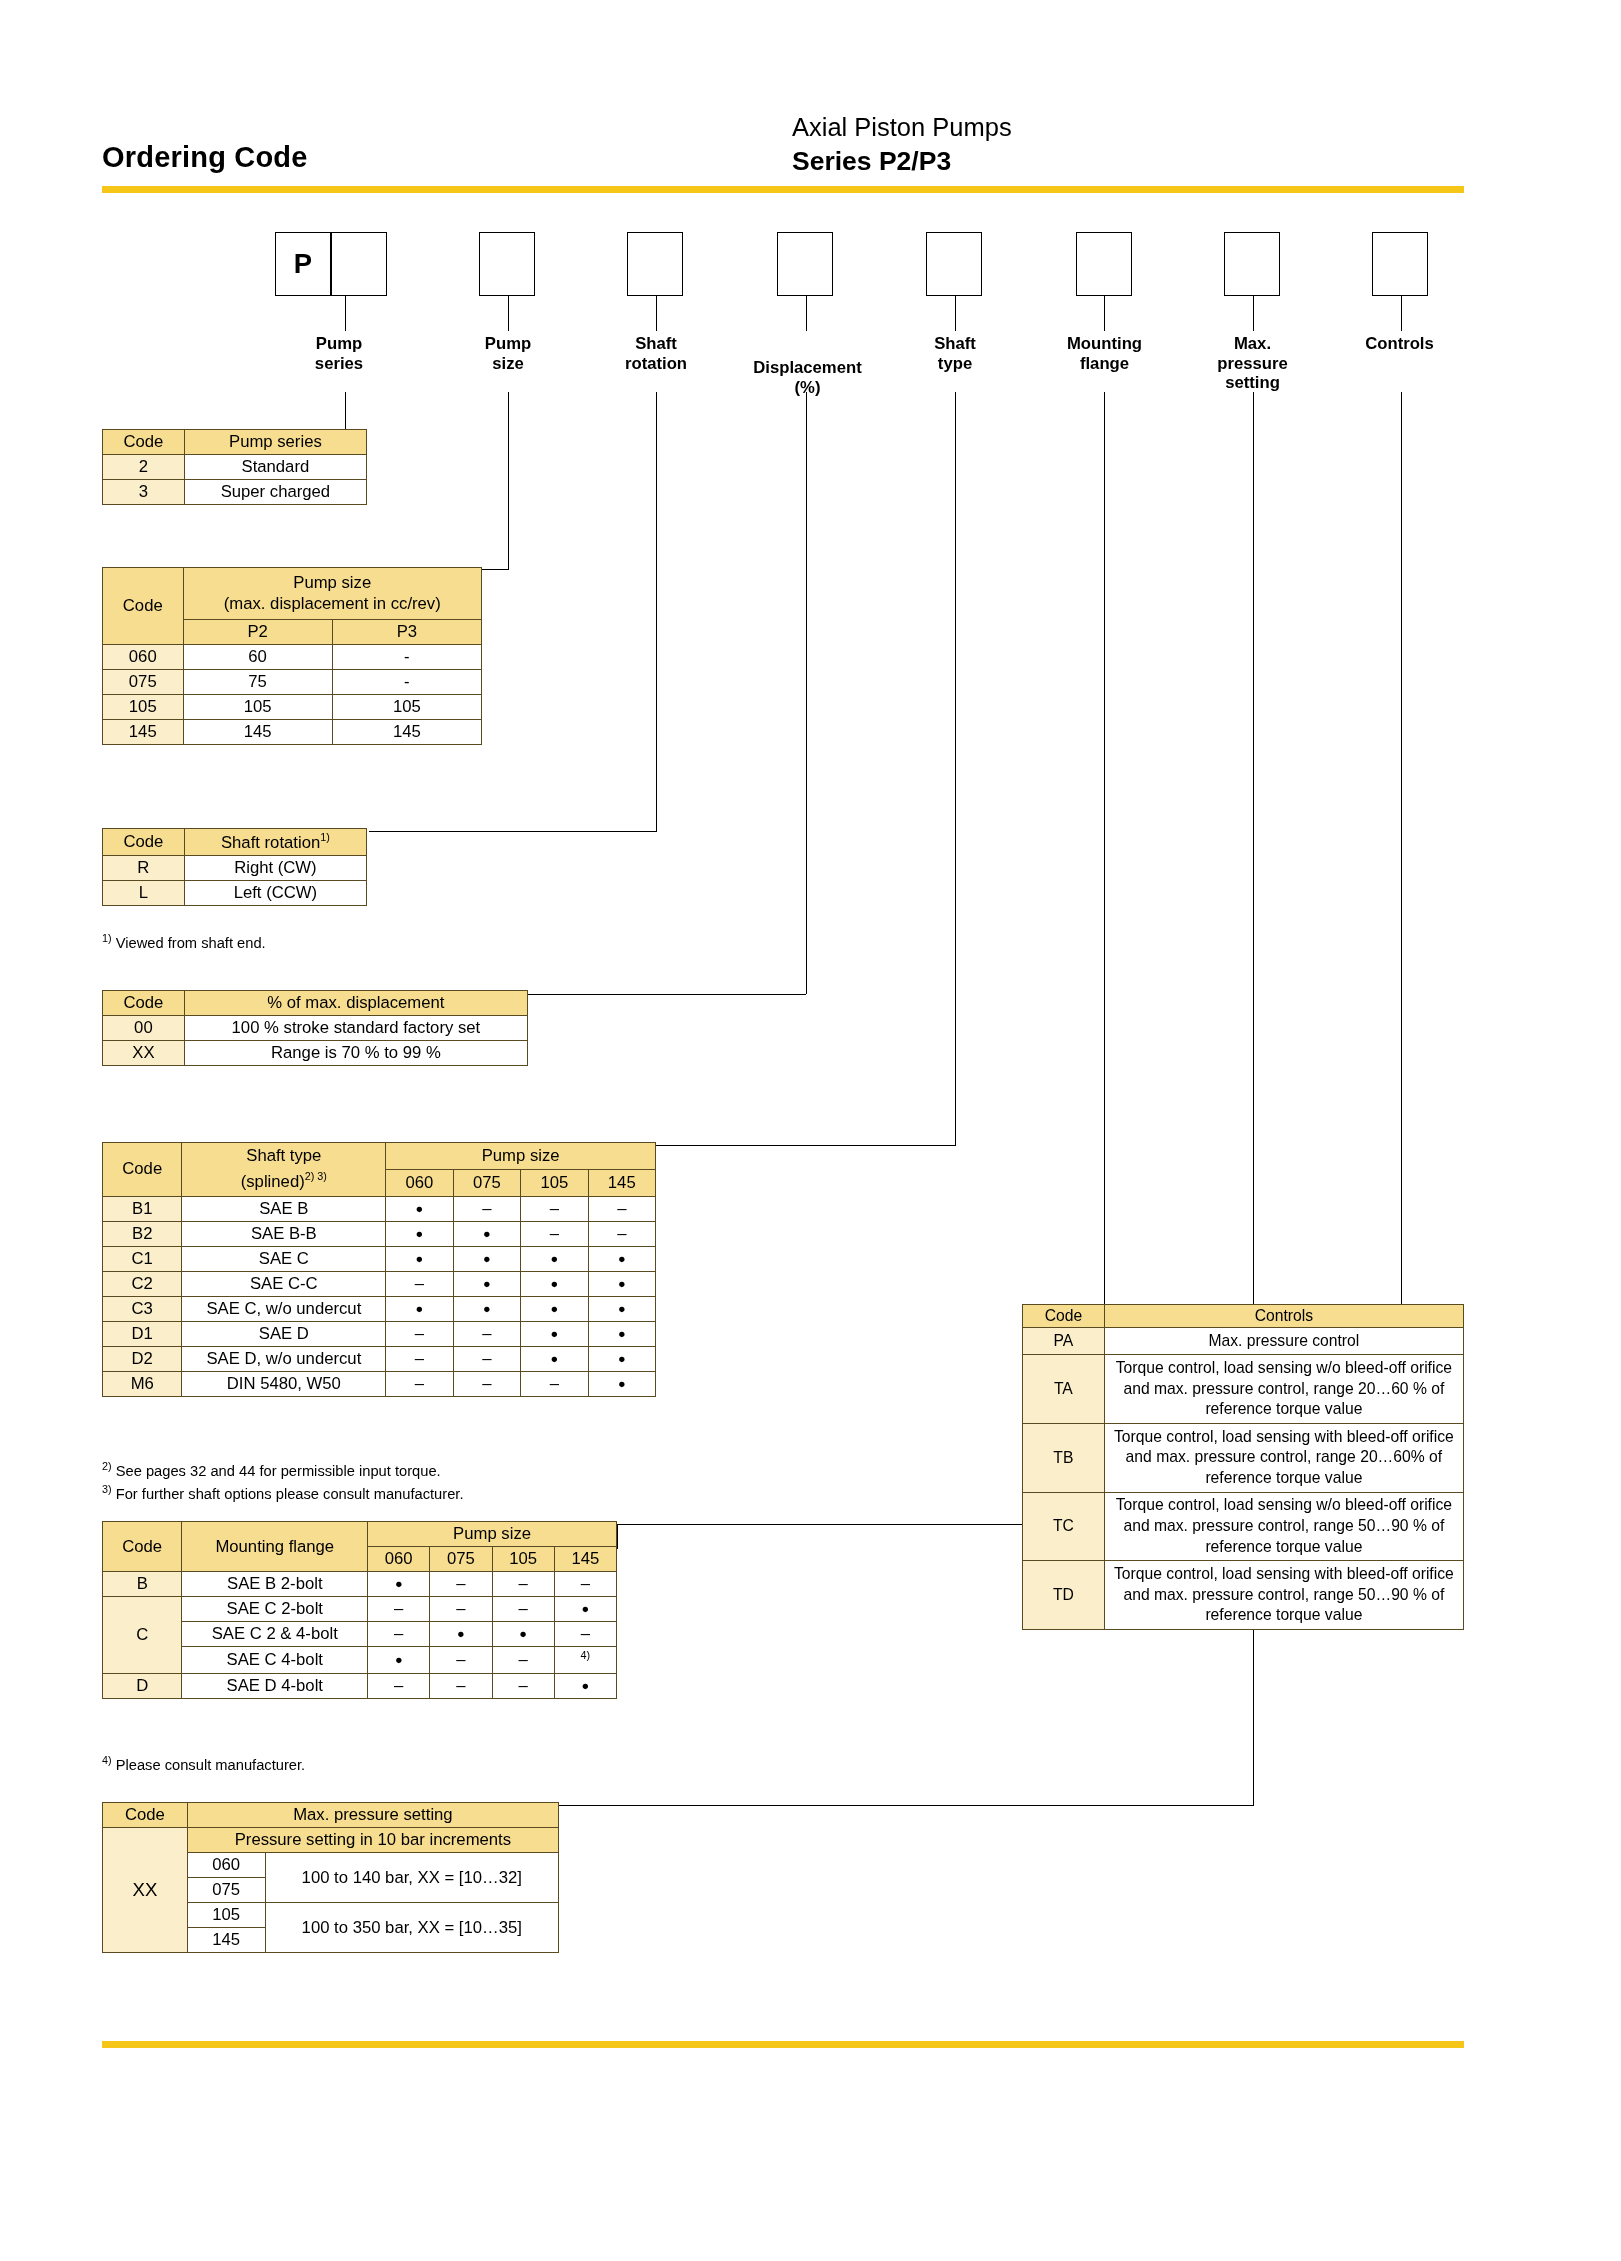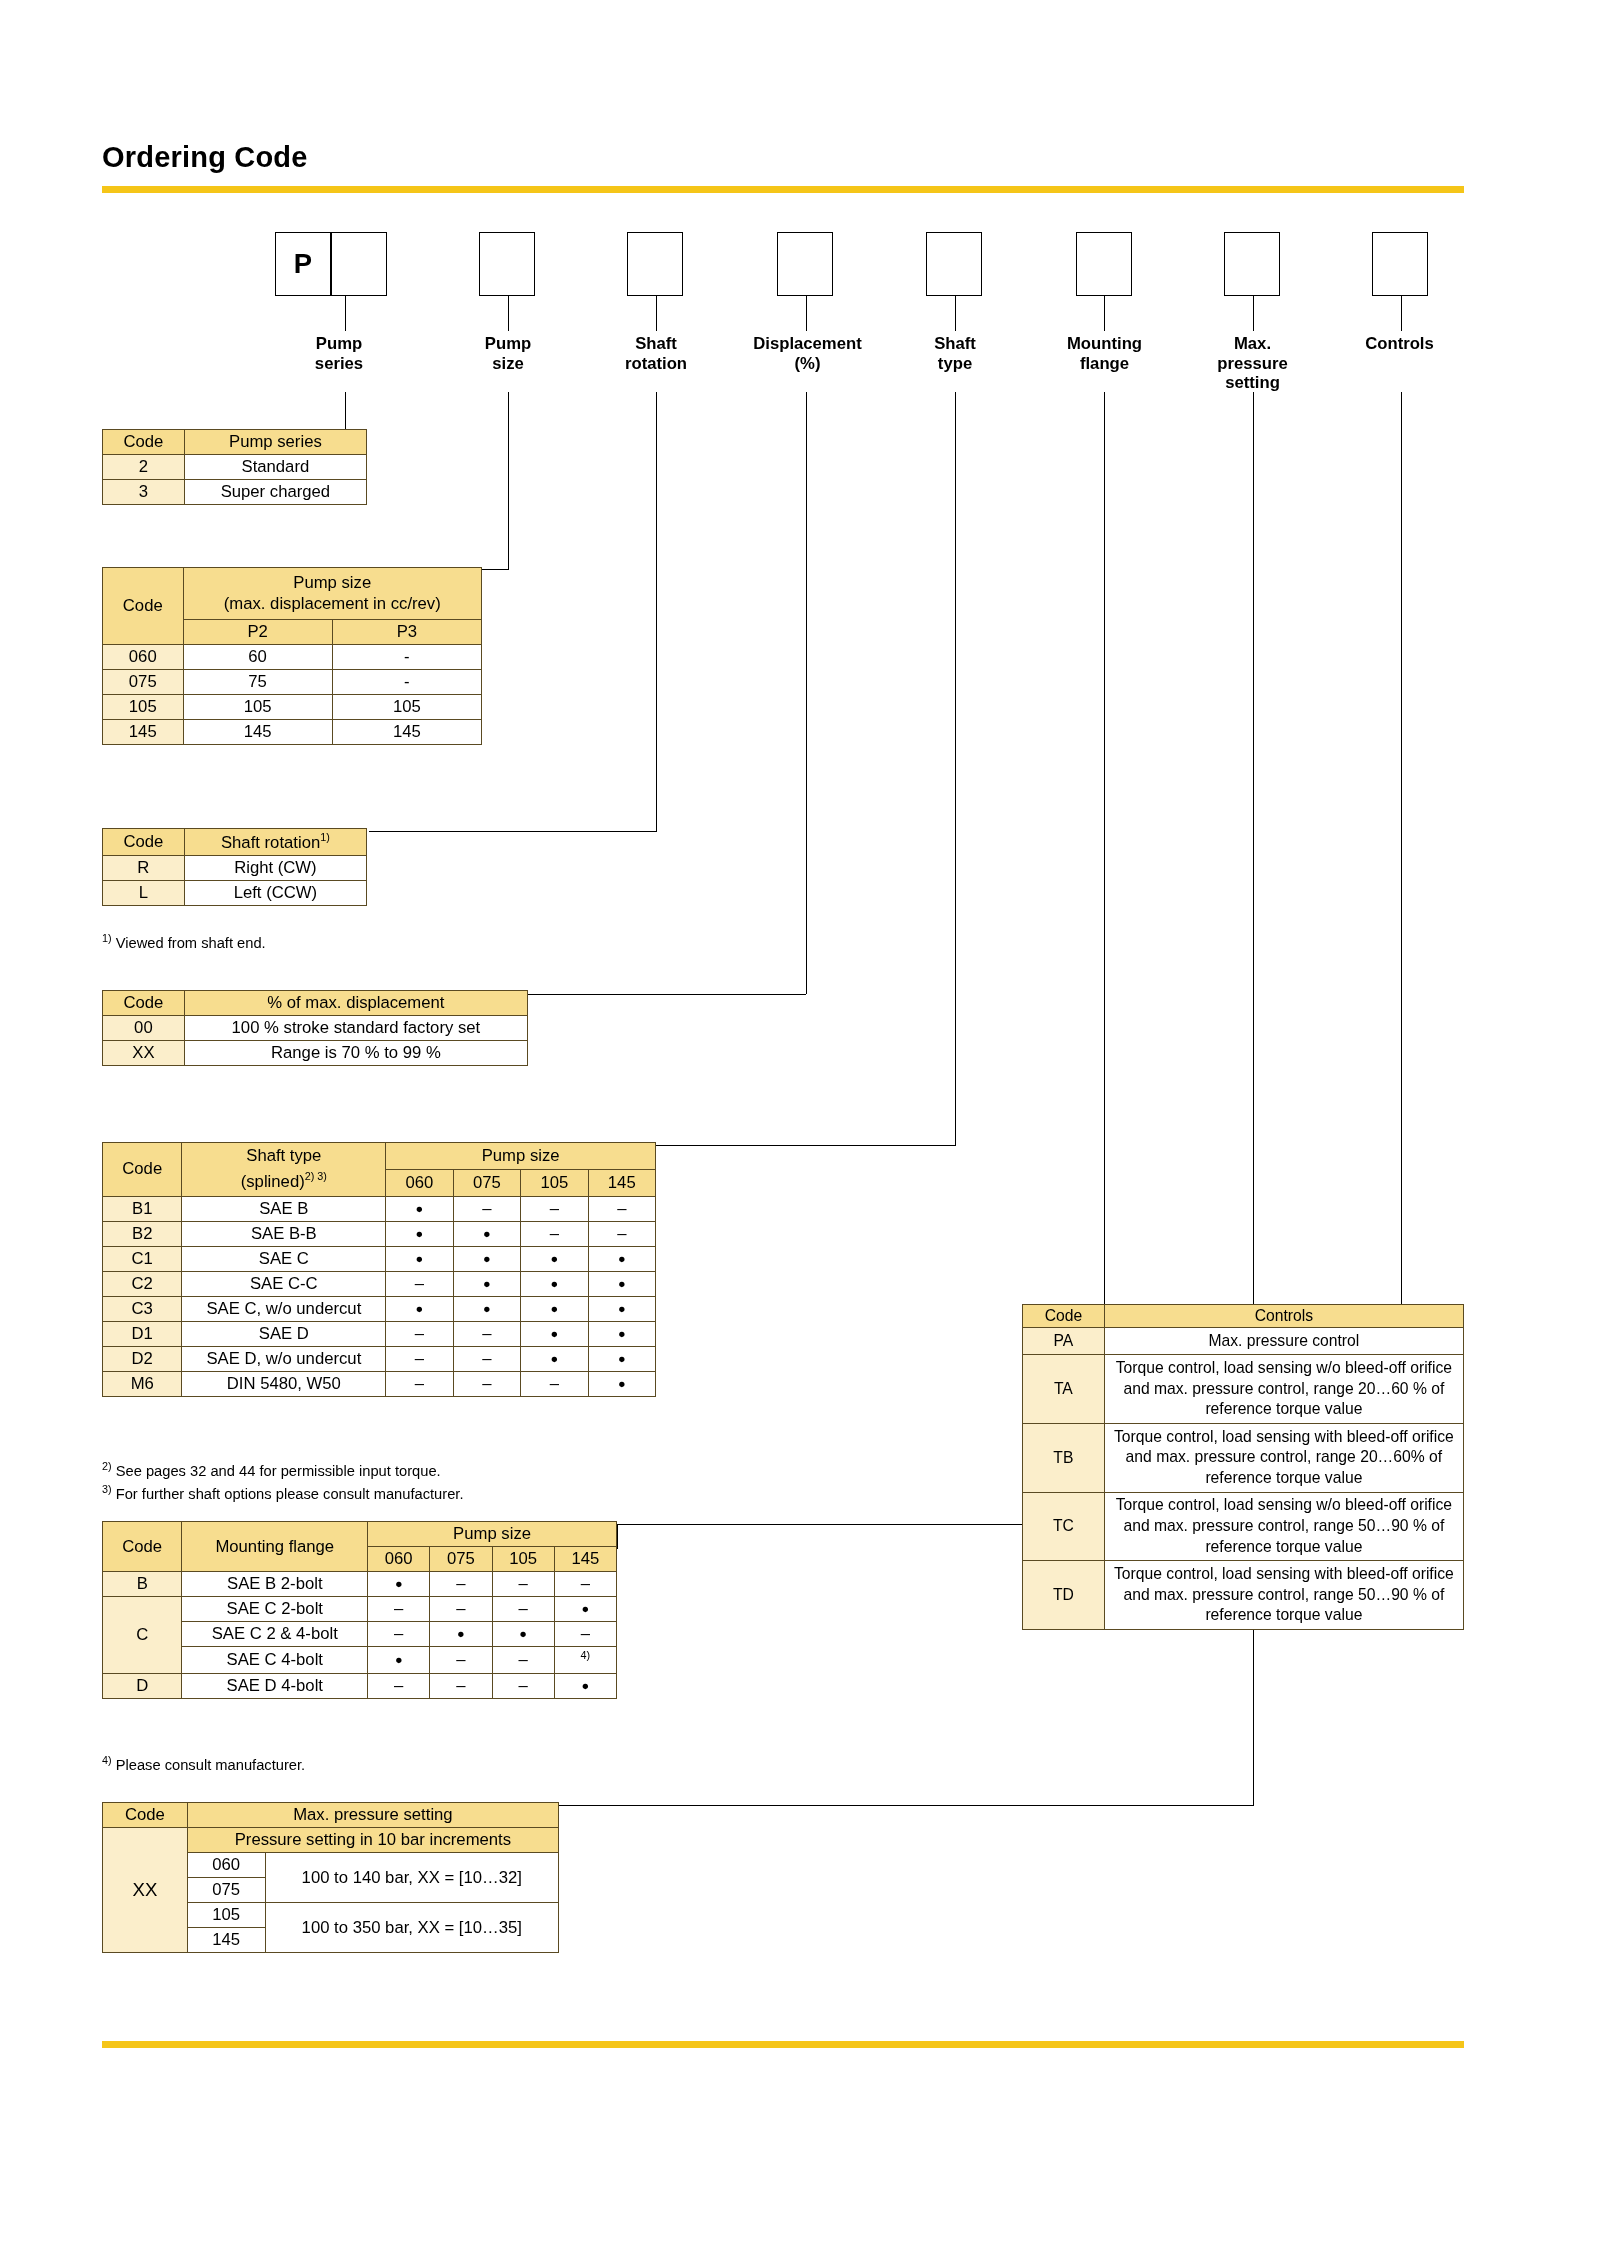--- a/index.html
+++ b/index.html
@@ -64,20 +64,24 @@
   .code { background:#fbeecb !important; }
   .sup { font-size:10.8px; vertical-align:super; }
   .fn { position:absolute; font-size:14.7px; line-height:18.6px; }
 </style>
 </head>
 <body>
 
 <div class="page">
 
   <div class="hdr-left">Ordering Code</div>
+  <div class="hdr-right">
+    <div class="l1">Axial Piston Pumps</div>
+    <div class="l2">Series P2/P3</div>
+  </div>
   <div class="rule-top"></div>
   <div class="rule-bottom"></div>
 
   <div class="cbox lbl" style="left:275px;">P</div>
   <div class="cbox" style="left:331px;"></div>
   <div class="cbox" style="left:479px;"></div>
   <div class="cbox" style="left:627px;"></div>
   <div class="cbox" style="left:777px;"></div>
   <div class="cbox" style="left:926px;"></div>
   <div class="cbox" style="left:1076px;"></div>
@@ -89,21 +93,21 @@
     <div>series</div>
   </div>
   <div class="caption" style="left:449px; width:118px;">
     <div>Pump</div>
     <div>size</div>
   </div>
   <div class="caption" style="left:596px; width:120px;">
     <div>Shaft</div>
     <div>rotation</div>
   </div>
-  <div class="caption" style="left:725px; width:165px;">
+  <div class="caption" style="left:725px; width:165px;margin-top:24px;">
     <div>Displacement</div>
     <div>(%)</div>
   </div>
   <div class="caption" style="left:897px; width:116px;">
     <div>Shaft</div>
     <div>type</div>
   </div>
   <div class="caption" style="left:1041px; width:127px;">
     <div>Mounting</div>
     <div>flange</div>

